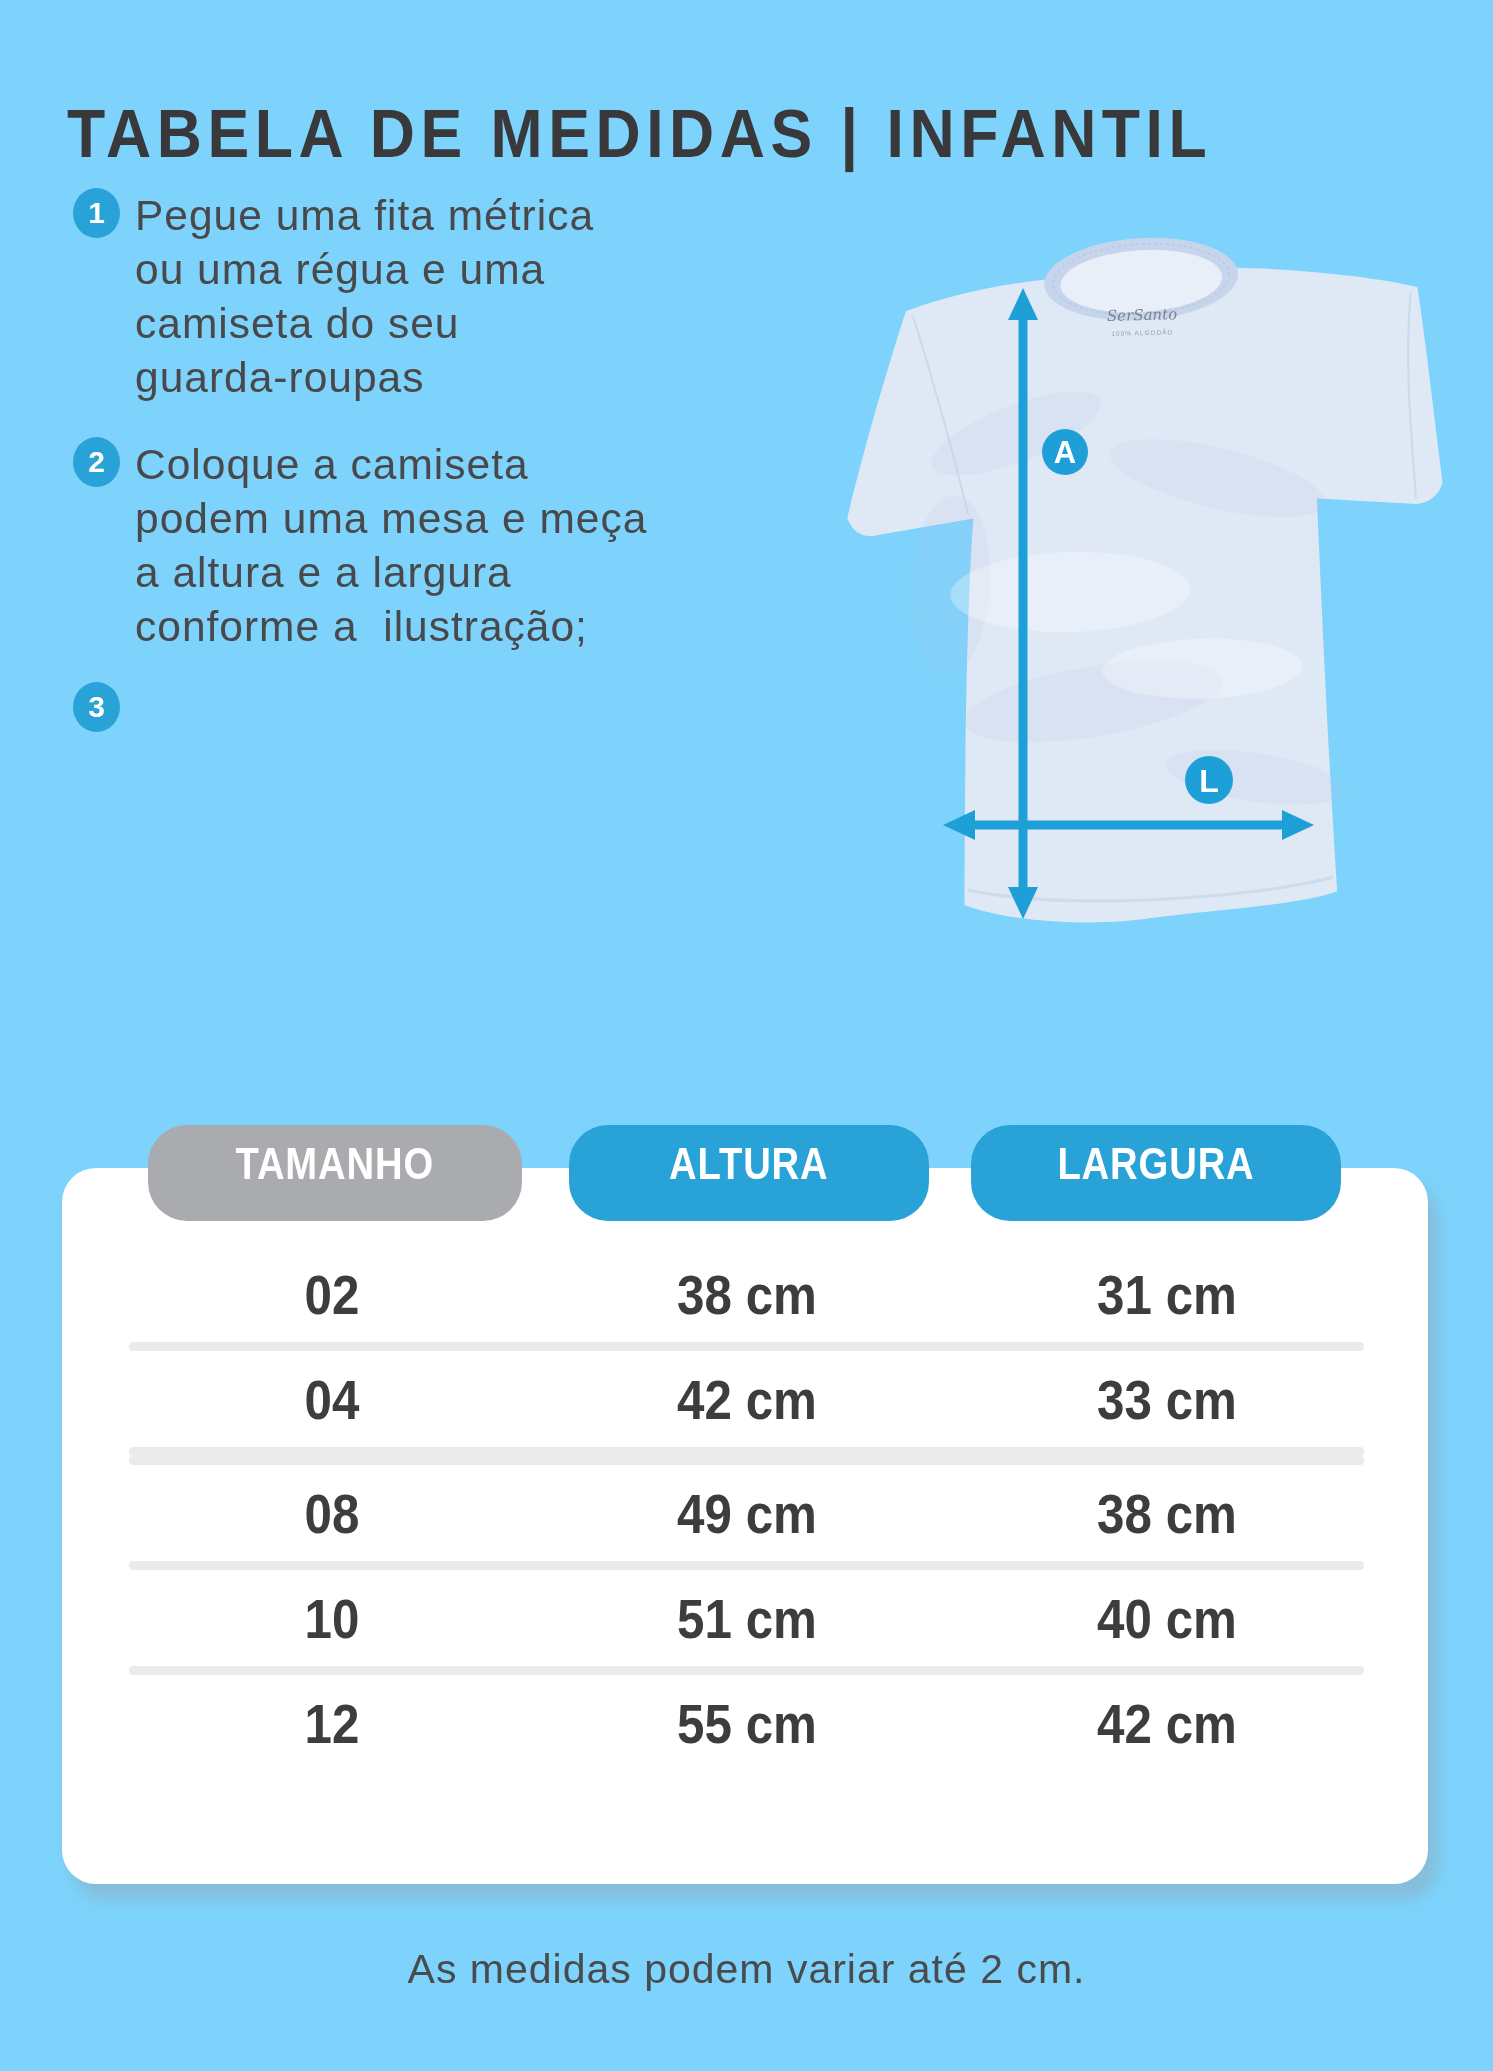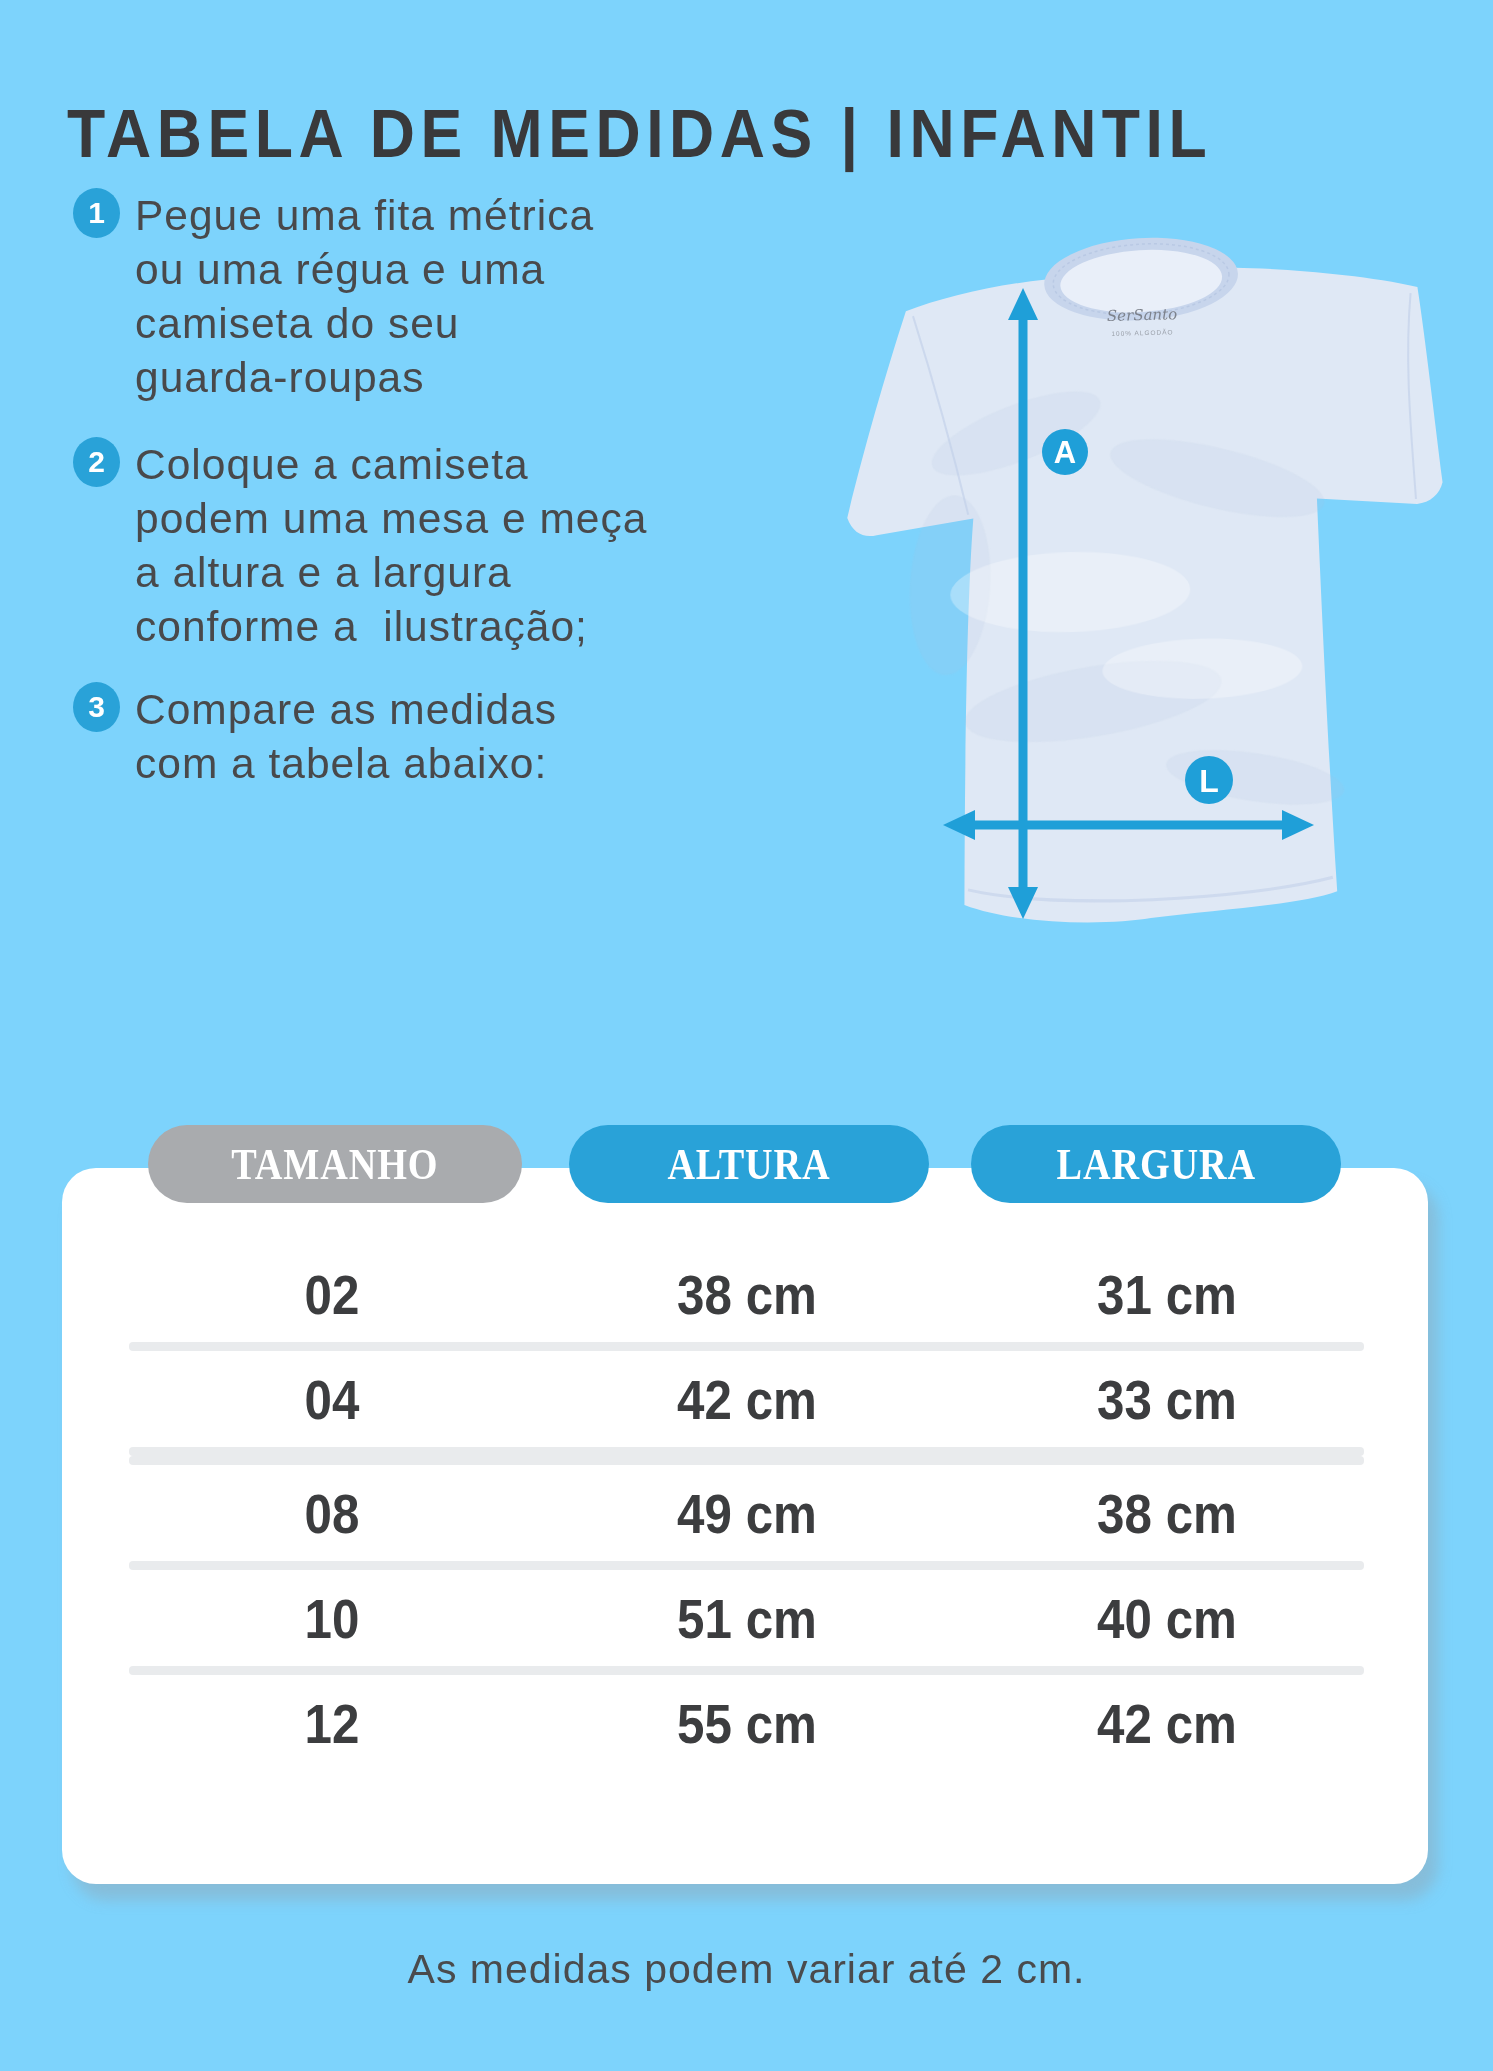--- a/index.html
+++ b/index.html
@@ -30,24 +30,23 @@
   }
   #step-1 { top:188px; }
   #step-2 { top:437px; }
   #step-3 { top:682px; }
 
   
   .shirt-wrap { position:absolute; left:770px; top:180px; width:720px; height:780px; }
 
   
   .pill {
-    position:absolute; top:1125px; height:78px; border-radius:39px;
+    position:absolute; top:1125px; height:96px; border-radius:39px;
     color:#fff; font-weight:bold; font-size:45px; line-height:78px; text-align:center;
     z-index:3;
-    font-family:Liberation Serif, serif;
   }
   .pill-inner { display:inline-block; transform:scaleX(.85); letter-spacing:1px; }
   #pill-size    { left:148px; width:374px; background:#a9abae; }
   #pill-height  { left:569px; width:360px; background:#29a2d8; }
   #pill-width   { left:971px; width:370px; background:#29a2d8; }
 
   
   .card {
     position:absolute; left:62px; top:1168px; width:1366px; height:716px;
     background:#ffffff; border-radius:34px;
@@ -88,22 +87,20 @@
   </div>
   <div class="step" id="step-2">
     <div class="step-badge">2</div>
     <div class="step-text">Coloque a camiseta
 podem uma mesa e meça
 a altura e a largura
 conforme a  ilustração;</div>
   </div>
   <div class="step" id="step-3">
     <div class="step-badge">3</div>
-    <div class="step-text">Compare as medidas
-com a tabela abaixo:</div>
   </div>
 
   <div class="shirt-wrap">
     <svg width="720" height="780" viewBox="0 0 720 780">
       <g transform="rotate(-1.5 380 400)">
 
         <path d="M 284 97
              C 230 101 180 112 143 125
              C 120 190 95 270 79 330
              C 84 345 95 351 108 348

